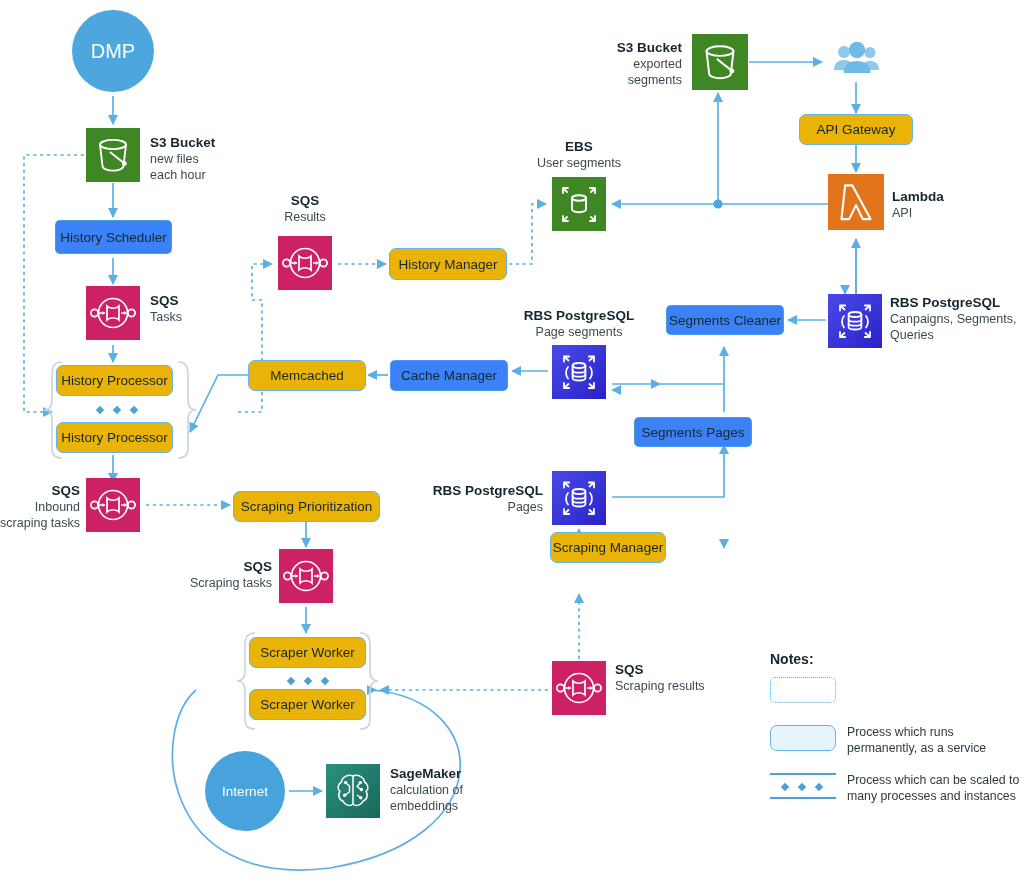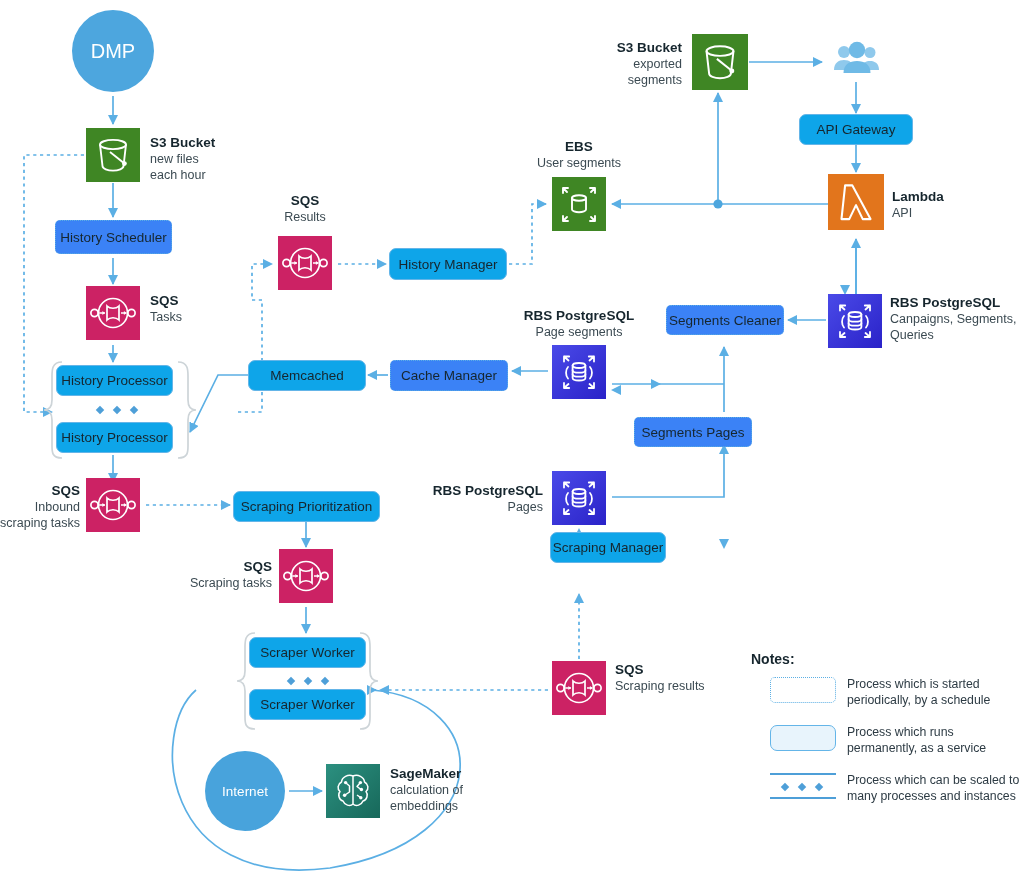--- a/index.html
+++ b/index.html
@@ -12,21 +12,21 @@
   .lbl{position:absolute;color:#16262E;line-height:1.28;}
   .lbl .t1{font-weight:bold;font-size:13.5px;color:#16262E;display:block;}
   .lbl .t2{font-weight:normal;font-size:12.5px;color:#3b4a52;display:block;}
   .lbl.right{text-align:left;}
   .lbl.left{text-align:right;}
   .lbl.center{text-align:center;}
 
   
   .proc{position:absolute;box-sizing:border-box;display:flex;align-items:center;
         justify-content:center;font-size:13.5px;color:#16262E;text-align:center;}
-  .proc.service{background:#0ea5e9;border:1.3px solid #64B5E8;border-radius:7px;}
+  .proc.service{background:#eab308;border:1.3px solid #64B5E8;border-radius:7px;}
   .proc.sched{background:#3b82f6;border:1.6px dotted #5BAFE4;border-radius:5px;}
 
   .circle{position:absolute;border-radius:50%;background:#4DA6DE;color:#fff;
           display:flex;align-items:center;justify-content:center;font-size:20px;}
   .circle.small{background:#48A3DC;font-size:13.5px;}
 
   .dots{position:absolute;display:flex;gap:11px;align-items:center;}
   .dots i{display:block;width:6px;height:6px;background:#4E9FD8;
           transform:rotate(45deg);}
 
@@ -502,27 +502,23 @@
         <circle cx="34.8" cy="33.7" r="1.7"></circle>
       </g>
     </svg>
   </div>
   <div class="lbl right" style="left:390px;top:765px;width:120px;">
     <span class="t1">SageMaker</span>
     <span class="t2">calculation of</span>
     <span class="t2">embeddings</span>
   </div>
 
-  <div class="notes-title" style="left:751px;top:651px;">Notes:</div>
+  <div class="notes-title" style="left:770px;top:651px;">Notes:</div>
 
   <div class="swatch sched" style="left:770px;top:677px;width:66px;height:26px;"></div>
-  <div class="note-txt" style="left:847px;top:676px;width:175px;">
-    <div>Process which is started</div>
-    <div>periodically, by a schedule</div>
-  </div>
 
   <div class="swatch service" style="left:770px;top:725px;width:66px;height:26px;"></div>
   <div class="note-txt" style="left:847px;top:724px;width:175px;">
     <div>Process which runs</div>
     <div>permanently, as a service</div>
   </div>
 
   <div class="swatch scaled" style="left:770px;top:773px;width:66px;height:26px;">
     <div class="dots">
       <i></i>

